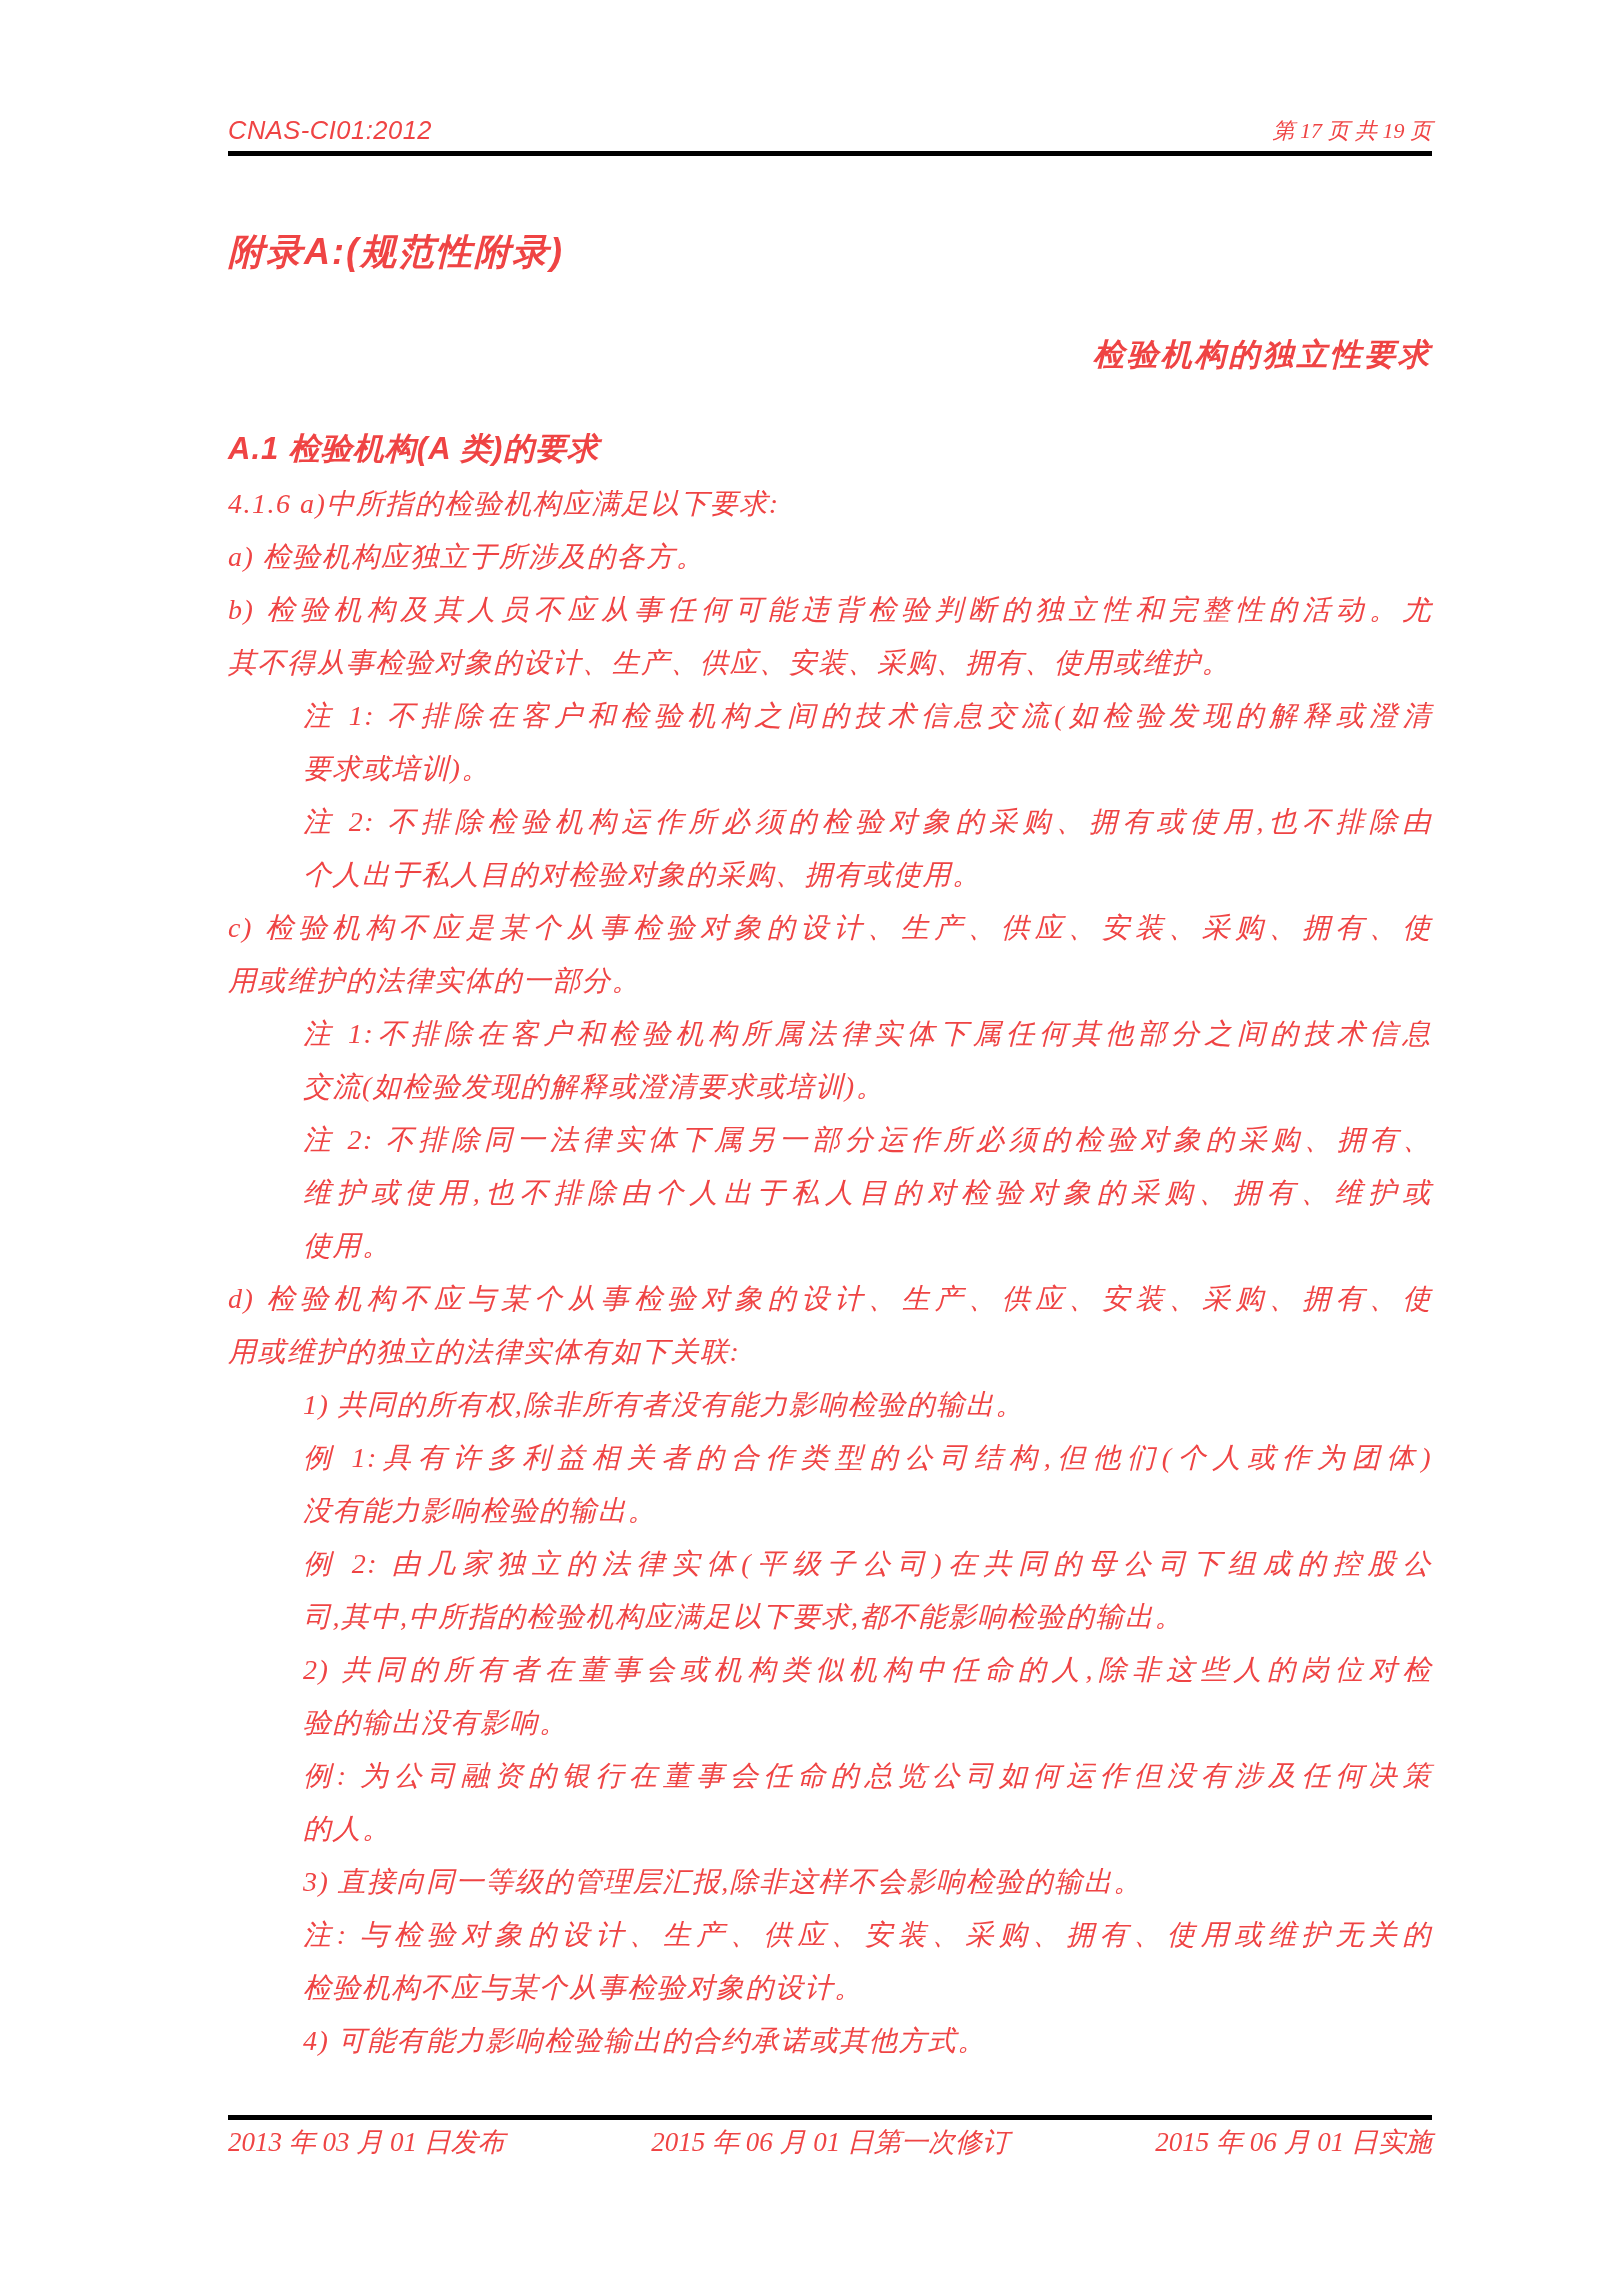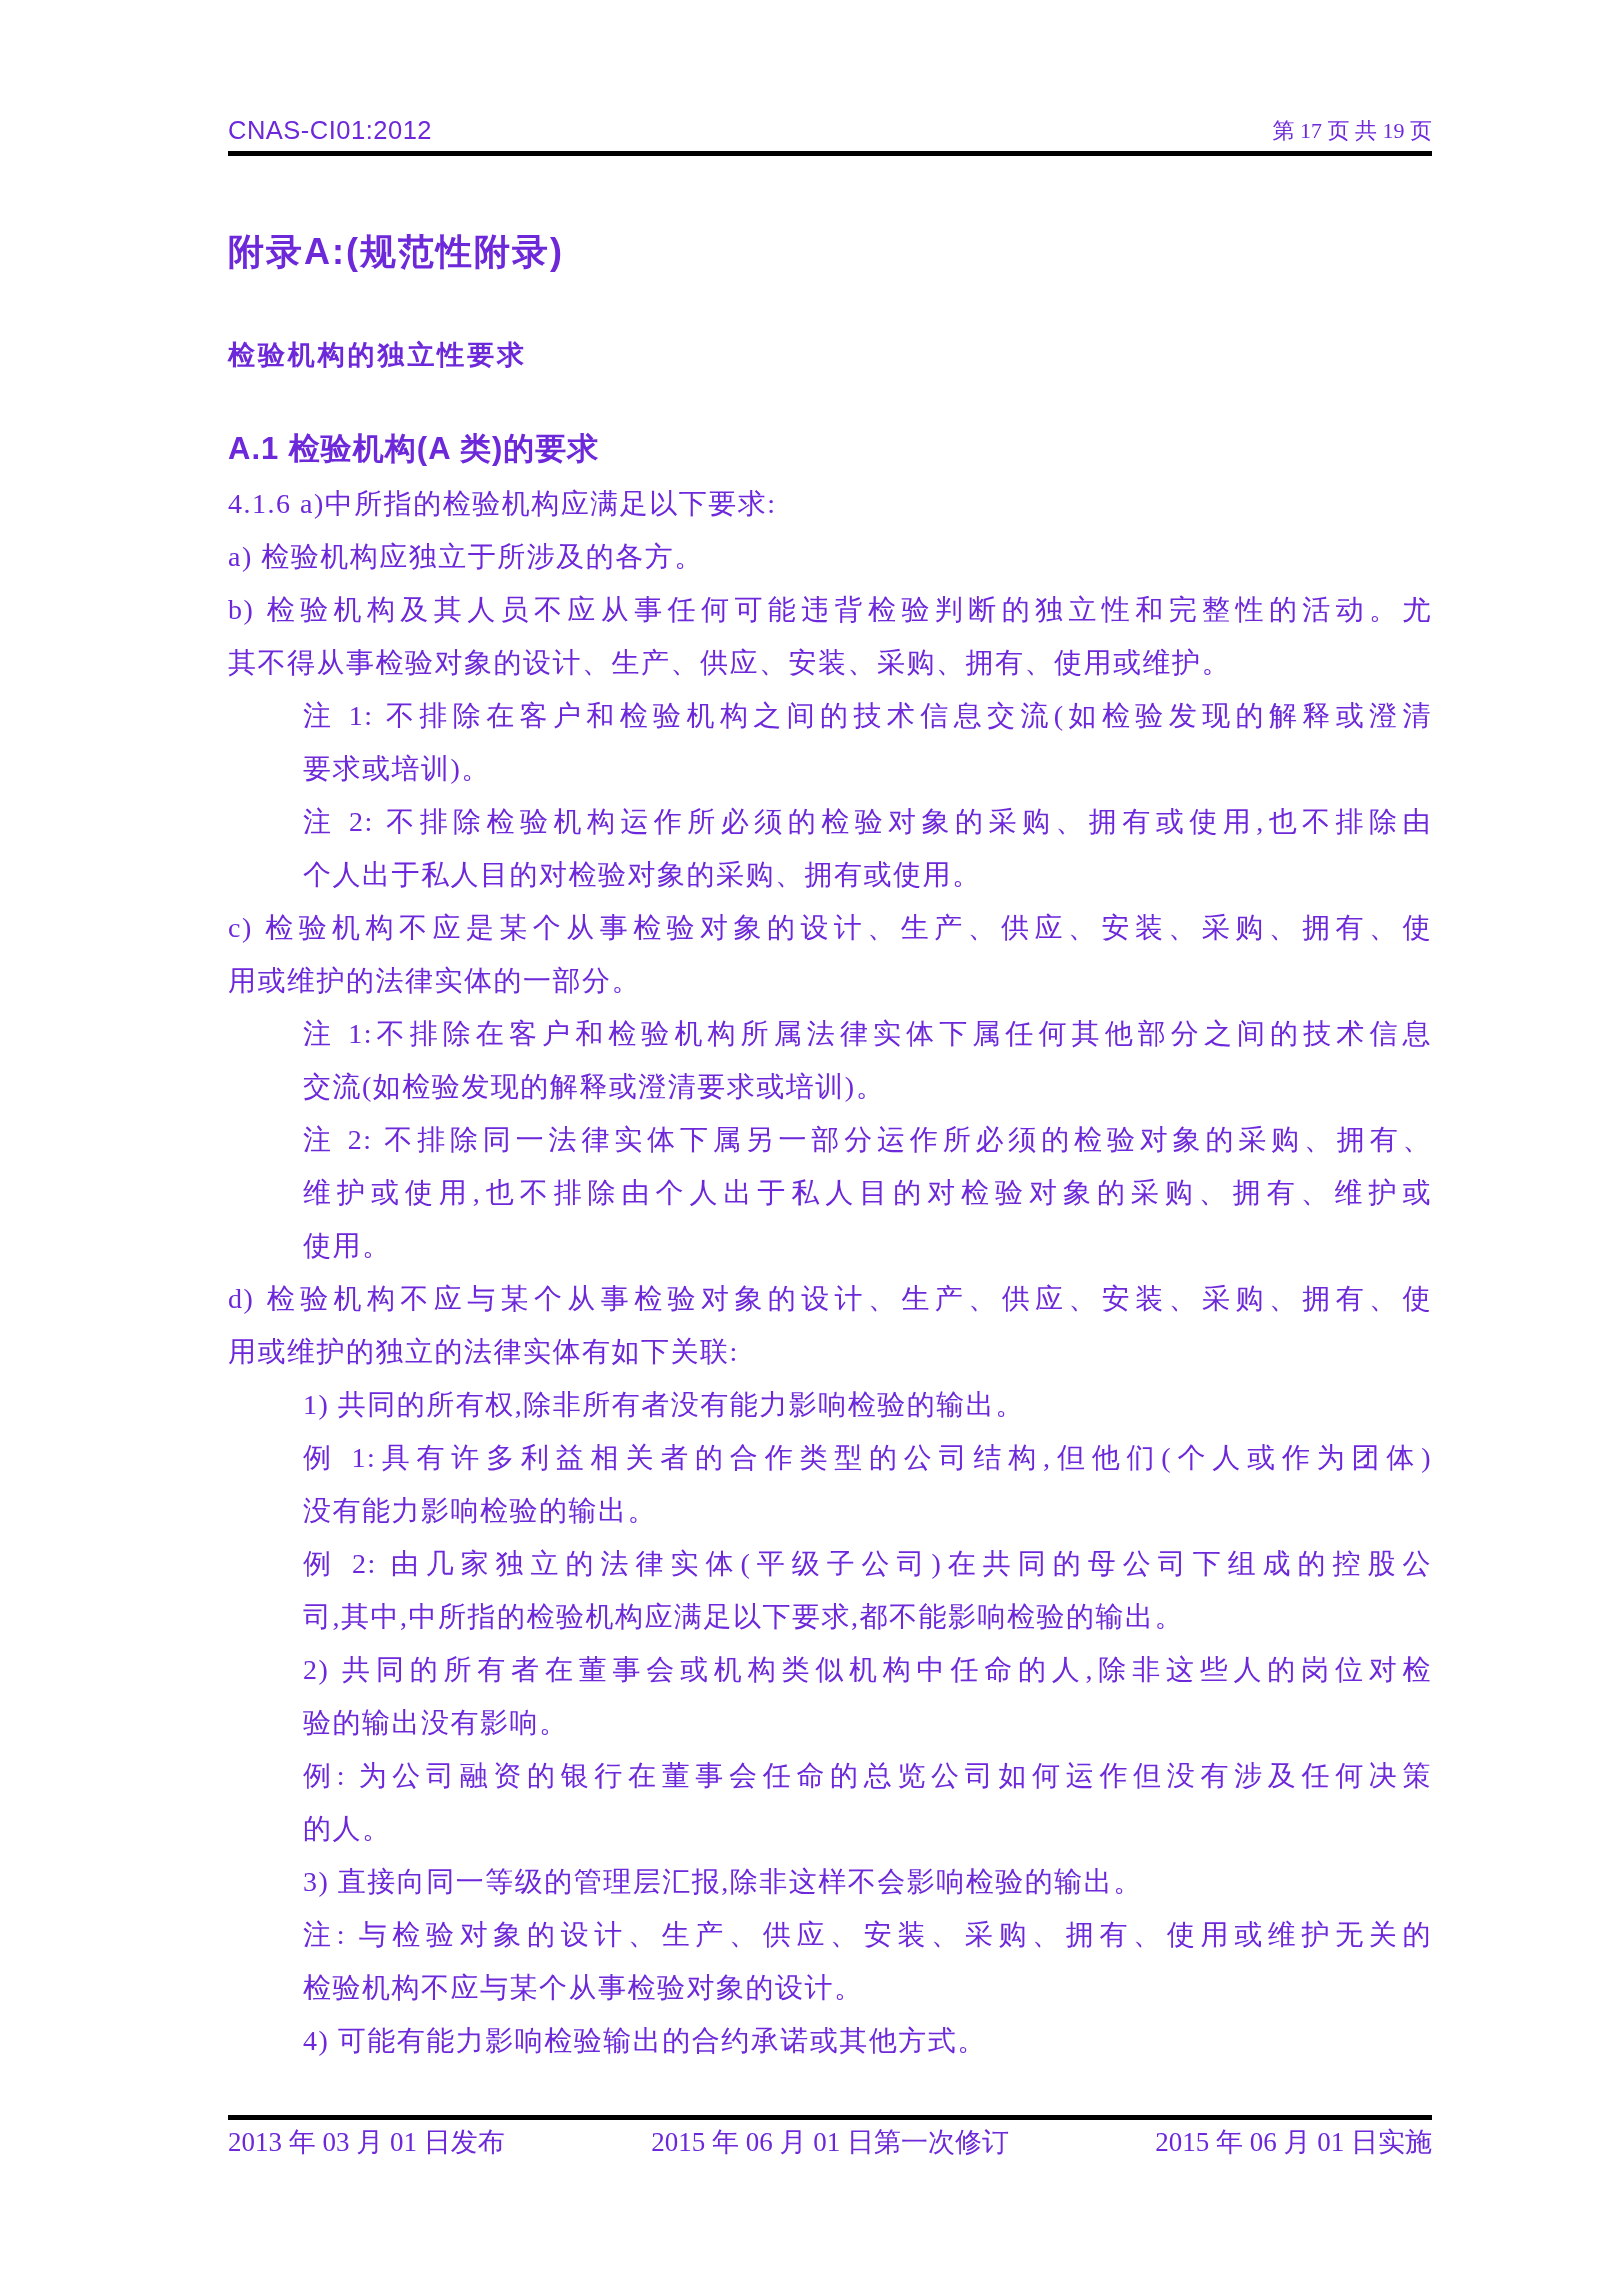--- a/index.html
+++ b/index.html
@@ -2,23 +2,24 @@
 <html lang="zh"><head>
 <meta charset="utf-8">
 <style>
   * { margin: 0; padding: 0; box-sizing: border-box; }
   html, body { background: #e8e8e8; }
   .sheet {
     position: relative;
     width: 1621px;
     height: 2293px;
     background: #ffffff;
-    color: #6d28d9;
+    color: #ef4444;
     overflow: hidden;
     margin: 0 auto;
+    font-style: italic;
   }
   .content {
     position: absolute;
     left: 228px;
     top: 0;
     width: 1204px;
   }
   .hdr {
     margin-top: 116px;
     display: flex;
@@ -44,24 +45,24 @@
   .appendix {
     margin-top: 73px;
     font-family: "Liberation Sans", "DejaVu Sans", sans-serif;
     font-weight: bold;
     font-size: 36px;
     line-height: 45px;
     letter-spacing: 2px;
   }
   .doctitle {
     margin-top: 59px;
-    text-align: left;
+    text-align: right;
     font-family: "Liberation Sans", "DejaVu Sans", sans-serif;
     font-weight: bold;
-    font-size: 27px;
+    font-size: 31px;
     line-height: 44px;
     letter-spacing: 2.9px;
   }
   .sect {
     margin-top: 51px;
     font-family: "Liberation Sans", "DejaVu Sans", sans-serif;
     font-weight: bold;
     font-size: 31px;
     line-height: 41px;
     letter-spacing: 1px;

